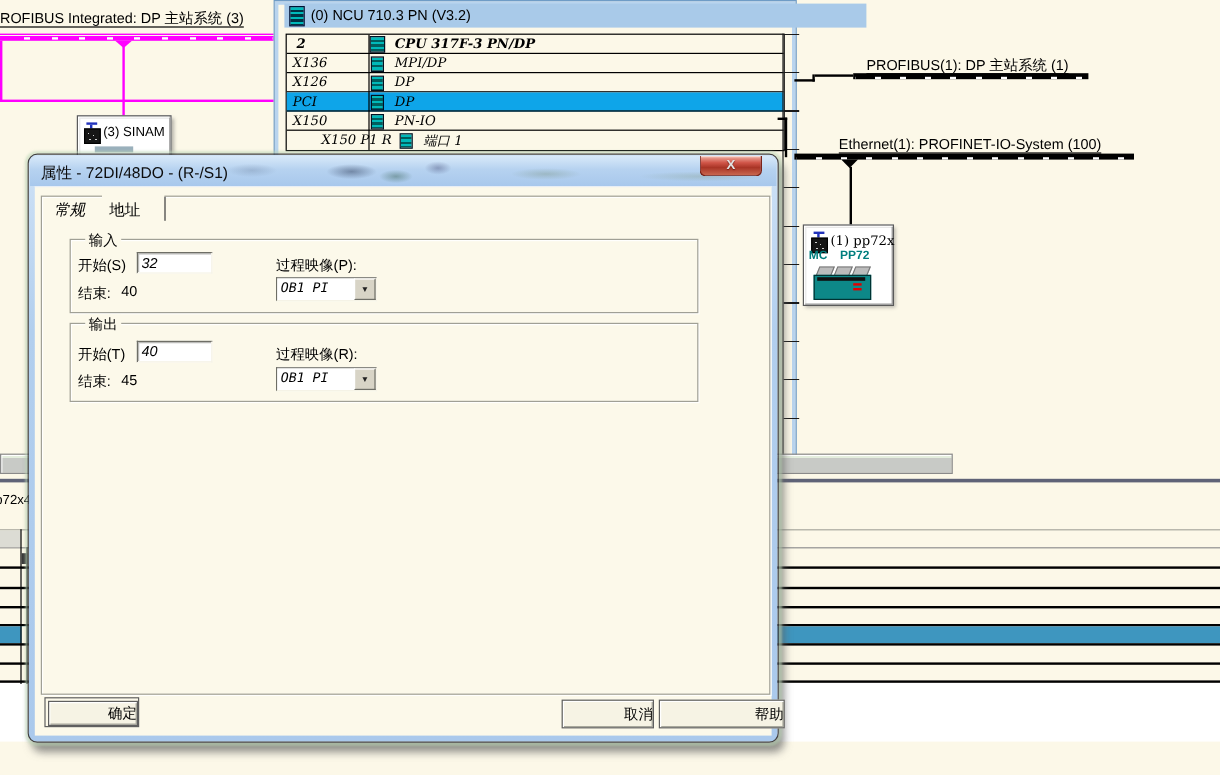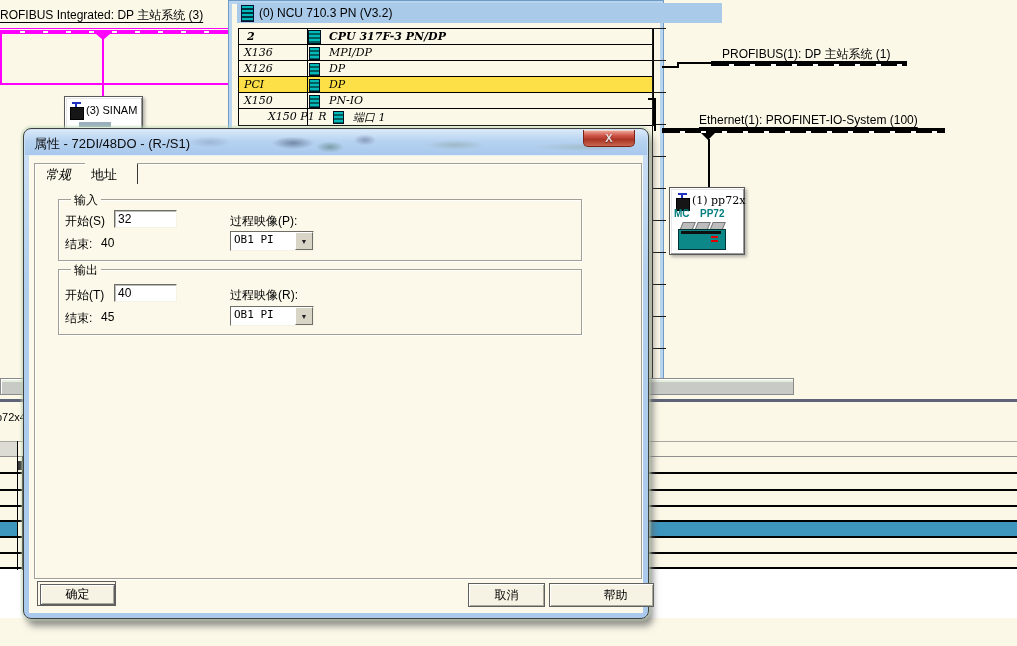--- a/index.html
+++ b/index.html
@@ -23,21 +23,21 @@
   .sta-icon .ant{position:absolute;left:2px;top:0;width:9px;height:2px;background:#2233bb;}
   .sta-icon .ant2{position:absolute;left:5px;top:2px;width:2px;height:3px;background:#2233bb;}
   .sta-icon .bod{position:absolute;left:0;top:5px;width:12px;height:11px;background:#161616;
     background-image:radial-gradient(circle 1px at 3px 3px,#cfcfcf 60%,transparent 61%),radial-gradient(circle 1px at 7px 5px,#cfcfcf 60%,transparent 61%),radial-gradient(circle 1px at 4px 8px,#cfcfcf 60%,transparent 61%),radial-gradient(circle 1px at 9px 8px,#cfcfcf 60%,transparent 61%);
     border:1px solid #000;}
   
   .rackwin{background:#FCF8E8;border:1px solid #6f9cc6;box-shadow:inset 0 0 0 3px #b9d4ee;}
   .racktitle{background:#A9CAE9;}
   .rack-txt{font-family:"DejaVu Serif",serif;font-style:italic;font-size:11px;white-space:nowrap;}
   .rrow{position:absolute;left:0;width:100%;height:15px;border-bottom:1px solid #000;}
-  .rrow.hl{background:#fde047;}
+  .rrow.hl{background:#0ea5e9;}
   .mod-icon{position:absolute;left:70px;top:2px;width:9px;height:11px;border:1px solid #012;
     background:repeating-linear-gradient(180deg,#00b9b9 0 2px,#015e5e 2px 4px);}
   
   .dialog{background:linear-gradient(180deg,#cfe2f6,#b2cfee 30%,#aac9ec);border:1px solid #404040;border-radius:8px;
     box-shadow:0 0 2px 2px rgba(186,214,181,.55),4px 7px 7px rgba(96,96,96,.7);}
   .dtitlebar{position:absolute;left:1px;top:1px;right:1px;height:25px;border-radius:7px 7px 0 0;overflow:hidden;
     background:linear-gradient(180deg,#d8e9f9 0%,#b6d2f0 45%,#a8c8ec 100%);}
   .dsmudge{position:absolute;inset:0;background:
     radial-gradient(ellipse 30px 9px at 268px 13px,rgba(62,78,108,.55),transparent 70%),
     radial-gradient(ellipse 20px 8px at 305px 17px,rgba(70,110,100,.5),transparent 70%),
@@ -46,28 +46,28 @@
     radial-gradient(ellipse 75px 6px at 560px 17px,rgba(140,165,150,.38),transparent 70%),
     radial-gradient(ellipse 30px 8px at 185px 12px,rgba(100,120,150,.3),transparent 70%);}
   .dclose{position:absolute;width:50px;height:16px;border:1px solid #7a241a;border-top:none;border-radius:0 0 5px 5px;
     background:linear-gradient(180deg,#efb3a5 0%,#d05548 35%,#a93526 60%,#c9674f 100%);
     display:flex;align-items:center;justify-content:center;cursor:pointer;box-shadow:inset 0 1px 0 rgba(255,255,255,.5);}
   .dclose span{color:#e3e3e3;font-weight:bold;font-size:11px;line-height:1;text-shadow:0 1px 1px #6d1d12;}
   .dcontent{position:absolute;left:5px;top:26px;width:614px;height:457px;background:#FCF9EA;border-top:1px solid #e8eef5;}
   .etched{border:1px solid #a0a096;box-shadow:inset 1px 1px 0 rgba(255,255,255,.9),1px 1px 0 rgba(255,255,255,.9);}
   .grp{position:absolute;}
   .grp .gt{position:absolute;left:12px;top:-8px;background:#FCF9EA;padding:0 3px;font-size:12px;}
-  .sunken{background:#fff;border:1px solid;border-color:#6e6e66 #f5f3e6 #f5f3e6 #6e6e66;box-shadow:inset 1px 1px 0 rgba(60,60,55,.35);}
+  .sunken{background:#fff;border:1px solid;border-color:#6e6e66 #f5f3e6 #f5f3e6 #6e6e66;box-shadow:inset 1px 1px 0 rgba(60,60,55,.35);font-style:italic;}
   input.sunken{font-family:"Liberation Sans",sans-serif;font-size:12px;padding:0 0 0 3px;outline:none;}
   .combo{display:flex;align-items:stretch;}
   .combo .cval{flex:1;font-family:"DejaVu Sans Mono",monospace;font-size:11px;line-height:16px;padding-left:3px;background:#fff;}
   .combo .cbtn{width:16px;background:#d8d4c6;border:1px solid;border-color:#fff #6e6e66 #6e6e66 #fff;
     display:flex;align-items:center;justify-content:center;font-size:7px;color:#222;cursor:pointer;}
   .btn{background:#f6f3e4;border:1px solid #5f5f5f;box-shadow:inset 1px 1px 0 #fff,inset -1px -1px 0 #a8a89c;
-    display:flex;align-items:center;justify-content:center;font-size:12px;cursor:pointer;}
+    display:flex;align-items:center;justify-content:flex-end;font-size:12px;cursor:pointer;}
   .okring{border:1px solid #5f5f5f;padding:2px;}
   .okring .btn{width:100%;height:100%;}
   .teal{color:#007D7D;font-weight:bold;font-size:10px;}
 </style>
 </head>
 <body>
 
 <div class="stage">
 
   <div class="a lbl und" style="left:-8px;top:7px;">PROFIBUS Integrated: DP 主站系统 (3)</div>

